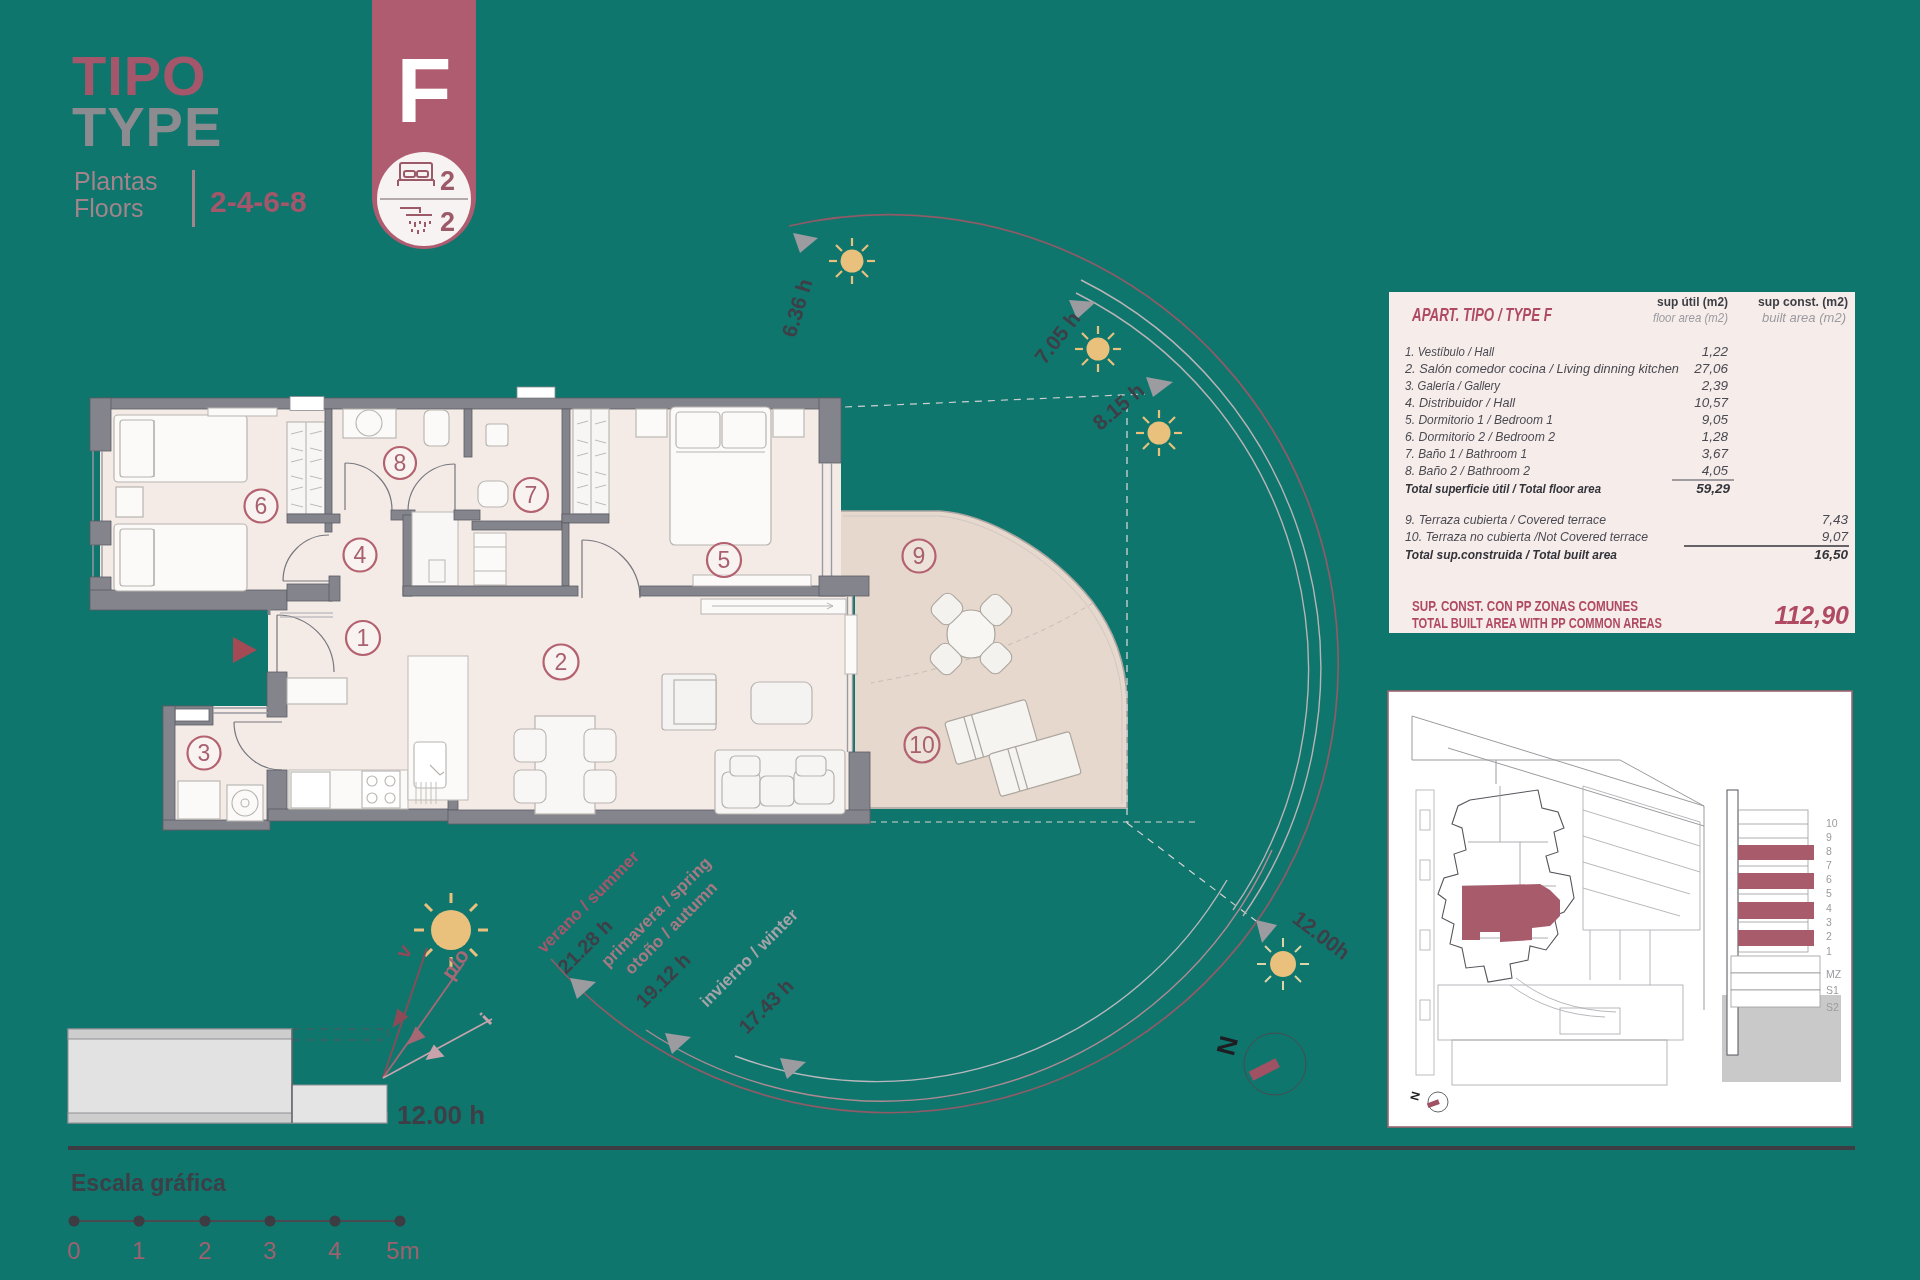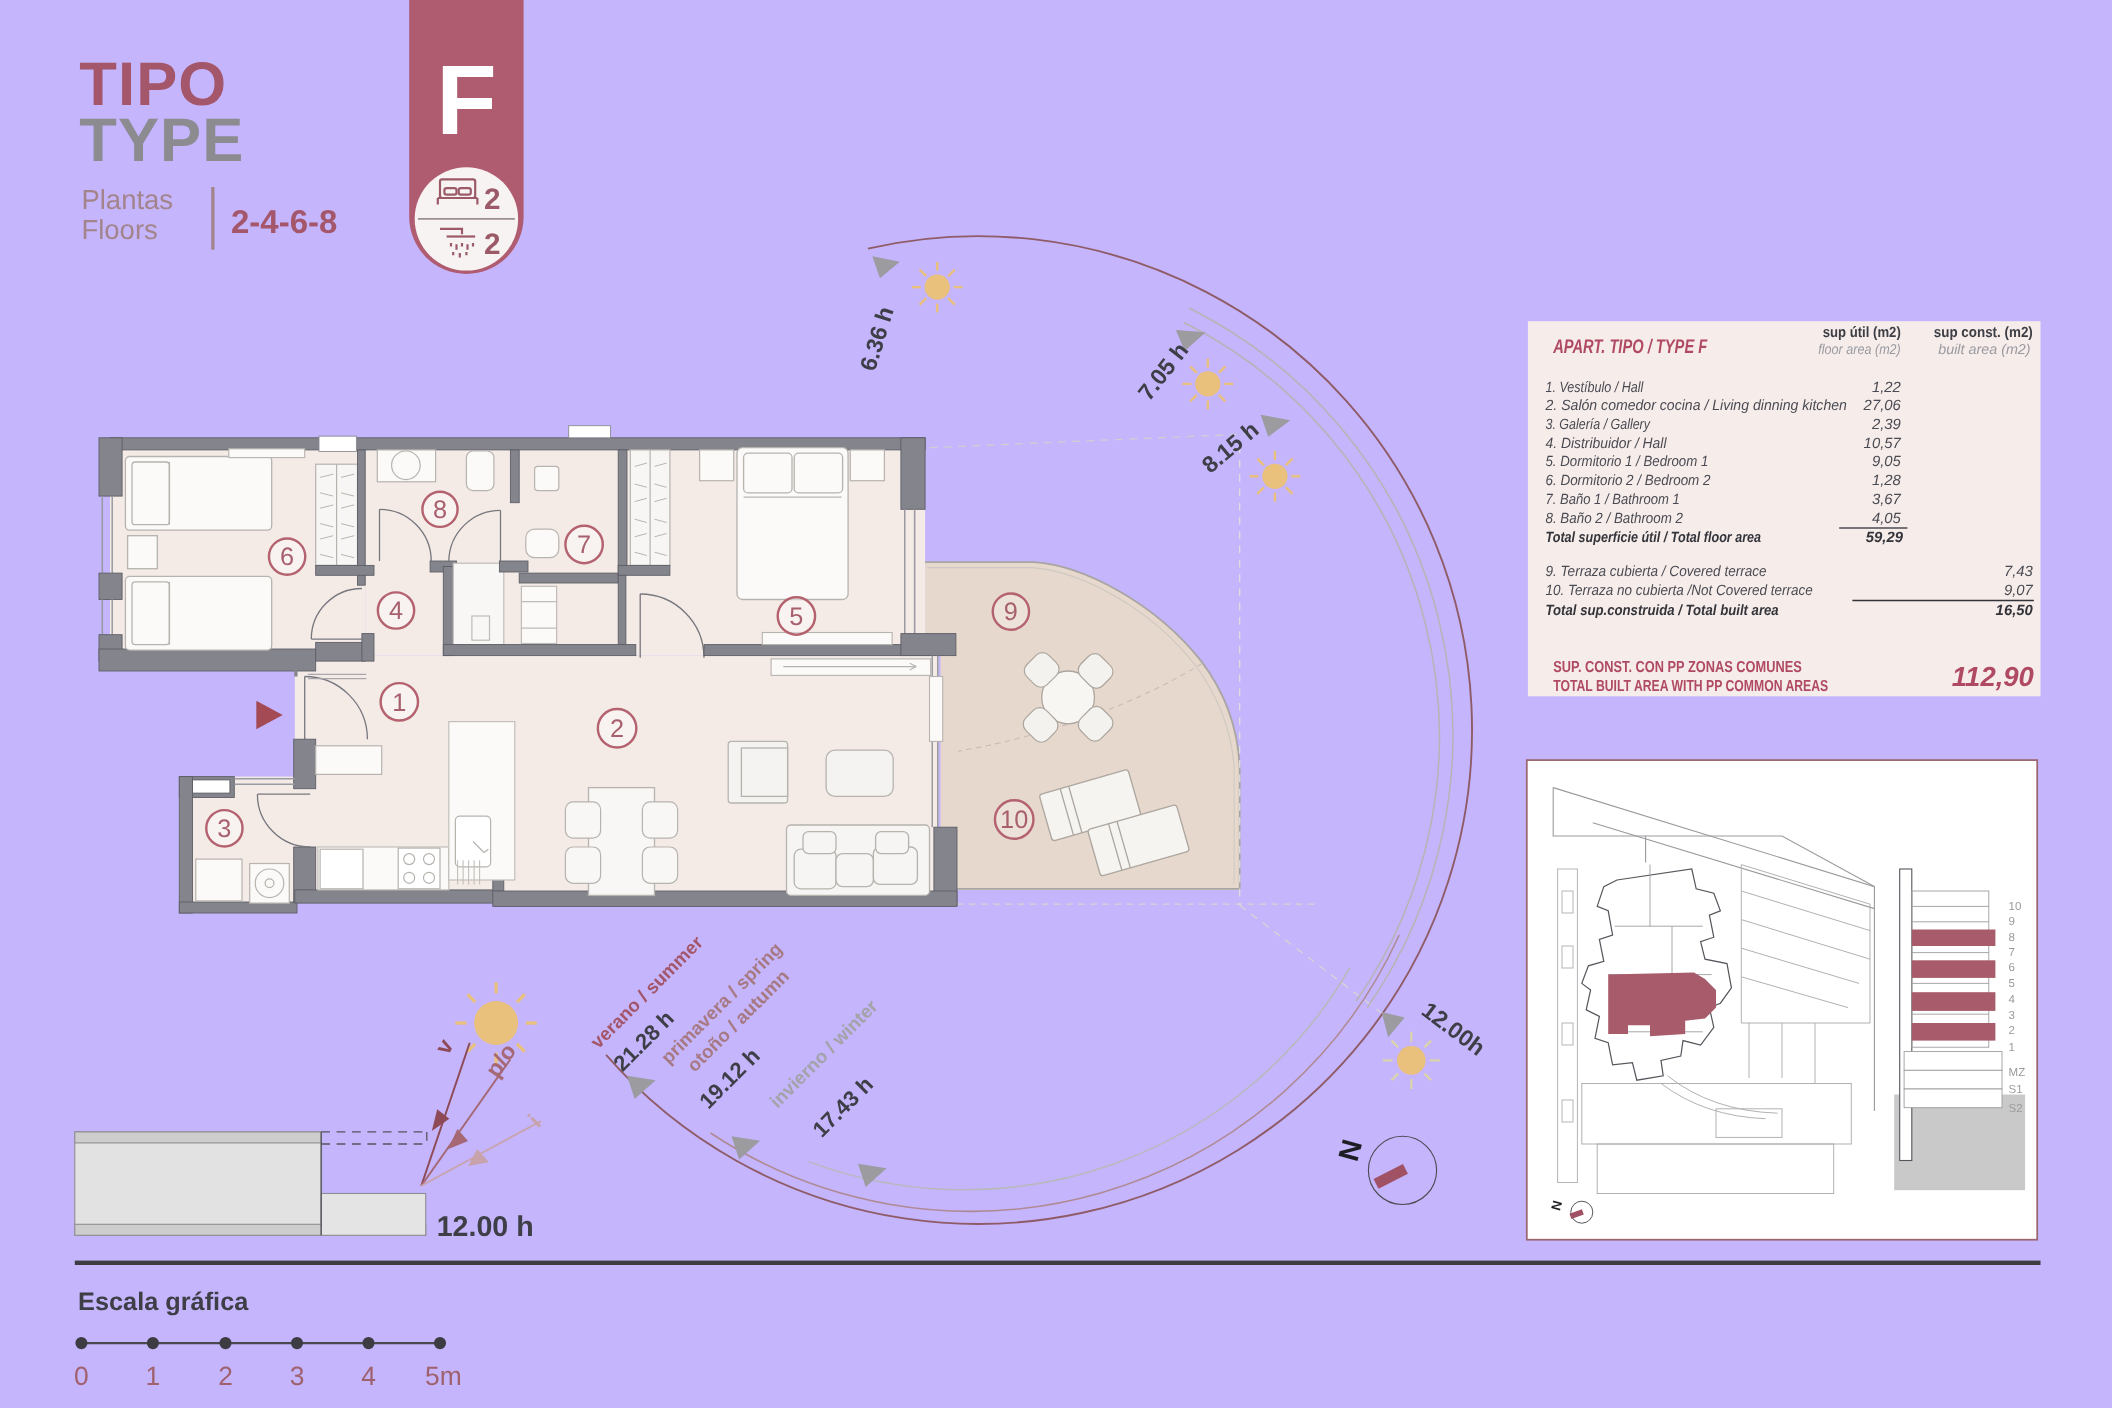--- a/index.html
+++ b/index.html
@@ -1,16 +1,16 @@
 <!DOCTYPE html>
 <html><head>
 <meta charset="utf-8">
 <style>
   html,body{margin:0;padding:0;background:#ffffff;font-family:"Liberation Sans",sans-serif;}
-  #page{width:1920px;height:1280px;position:relative;overflow:hidden;background:#c4b5fd;}
+  #page{width:1920px;height:1280px;position:relative;overflow:hidden;background:#0f766e;}
 </style>
 </head>
 <body>
 <div id="page">
 <svg width="1920" height="1280" viewBox="0 0 1920 1280" xmlns="http://www.w3.org/2000/svg" font-family="Liberation Sans, sans-serif">
 
 <g>
 
   <text x="72" y="95" font-size="56" font-weight="bold" fill="#a4566a" letter-spacing="1">TIPO</text>
 

